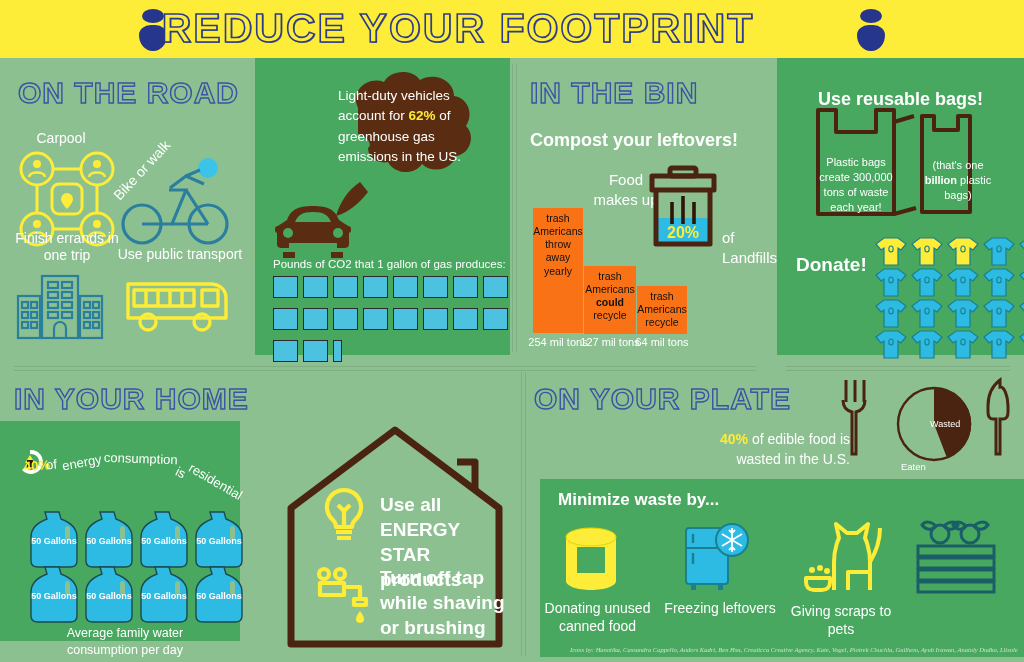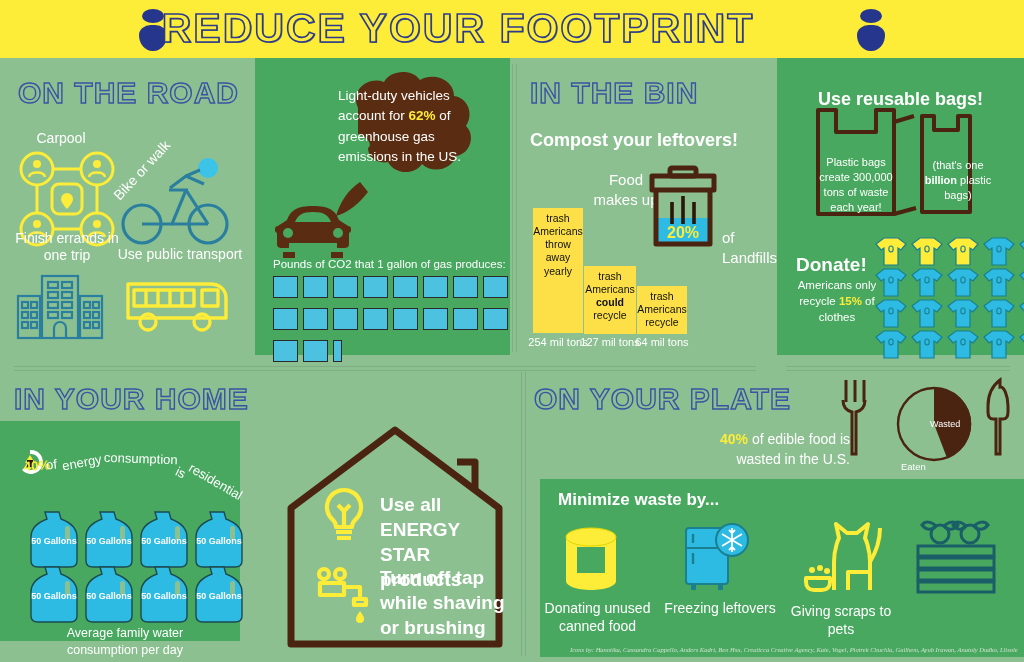--- a/index.html
+++ b/index.html
@@ -43,21 +43,21 @@
   
   .cloudtxt{position:absolute;color:#fff;font-size:13.5px;line-height:1.5;width:135px;}
 
   
   .co2wrap{position:absolute;}
   .sq{width:25px;height:22px;background:#4cc2e0;border:1.2px solid #2a2a2a;
       display:inline-block;margin:0 5px 6px 0;box-sizing:border-box;}
   .sq.half{width:9px;}
 
   
-  .bar{position:absolute;background:#fde047;color:#111;font-size:10.5px;
+  .bar{position:absolute;background:#f97316;color:#111;font-size:10.5px;
        text-align:center;line-height:1.25;padding-top:4px;box-sizing:border-box;}
   .barlbl{position:absolute;color:#fff;font-size:11px;text-align:center;line-height:1.2;}
 
   
   .shirts{position:absolute;}
   .shirtcell{display:inline-block;width:36px;height:31px;vertical-align:top;}
 
   
   .jugtxt{position:absolute;color:#fff;font-size:9px;font-weight:bold;text-align:center;
           line-height:1.15;width:48px;}
@@ -279,23 +279,20 @@
       <path d="M84 24 l20 -6"></path>
         <path d="M84 116 l22 -6"></path>
     </g>
   </svg>
   <div style="position:absolute;left:817px;top:155px;width:78px;text-align:center;color:#fff;font-size:11px;line-height:1.35;">Plastic bags create 300,000 tons of waste each year!</div>
   <div style="position:absolute;left:922px;top:158px;width:72px;text-align:center;color:#fff;font-size:11px;line-height:1.35;">
     <span>(that's one </span><b>billion</b><span> plastic bags)</span>
   </div>
 
   <div style="position:absolute;left:796px;top:254px;color:#fff;font-size:19px;font-weight:bold;">Donate!</div>
-  <div style="position:absolute;left:789px;top:277px;width:96px;text-align:center;color:#fff;font-size:11.5px;line-height:1.4;">
-    <span>Americans only recycle </span><span class="yel">15%</span><span> of clothes</span>
-  </div>
 
   <div class="shirts" style="left:873px;top:236px;width:186px;">
     
     <span class="shirtcell"><svg width="36" height="31" viewBox="0 0 36 31">
           <path d="M3 8 L11 2 h14 l8 6 -5 6 -3-2v17H11V12l-3 2z" fill="#fdec38" stroke="#1a7f8e" stroke-width="1.2"></path>
           <ellipse cx="18" cy="13" rx="2.2" ry="3" fill="none" stroke="#1a7f8e" stroke-width="1.1"></ellipse>
         </svg></span><span class="shirtcell"><svg width="36" height="31" viewBox="0 0 36 31">
           <path d="M3 8 L11 2 h14 l8 6 -5 6 -3-2v17H11V12l-3 2z" fill="#fdec38" stroke="#1a7f8e" stroke-width="1.2"></path>
           <ellipse cx="18" cy="13" rx="2.2" ry="3" fill="none" stroke="#1a7f8e" stroke-width="1.1"></ellipse>
         </svg></span><span class="shirtcell"><svg width="36" height="31" viewBox="0 0 36 31">

